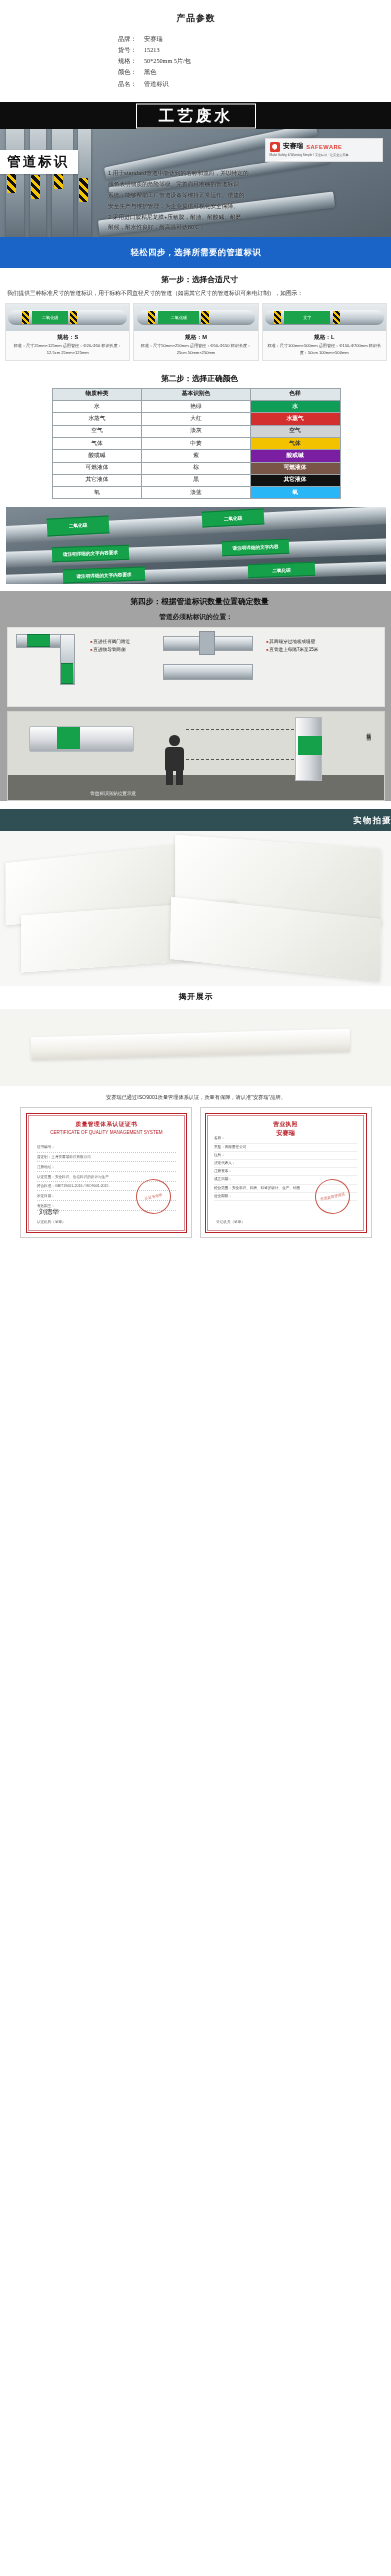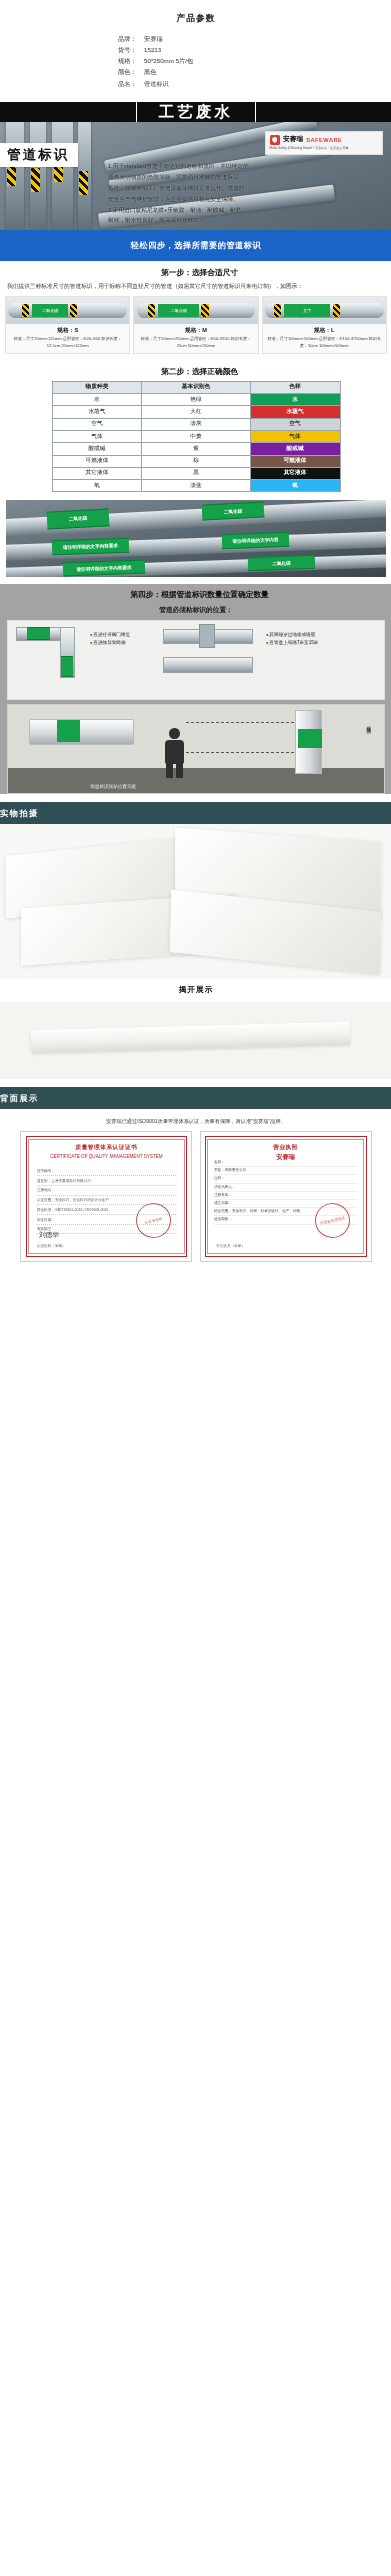--- a/index.html
+++ b/index.html
@@ -15,20 +15,21 @@
   .page {
     width: 392px;
     position: relative;
     overflow: hidden;
   }
 
   
   .specs {
     padding: 9.3px 0 5.2px 0;
     background: #ffffff;
+    font-family: Liberation Serif, serif;
   }
   .specs-title {
     text-align: center;
     font-size: 8.8px;
     font-weight: bold;
     color: #222;
     letter-spacing: 1px;
     margin: 4.1px 0 7.2px 0;
   }
   .specs-list {
@@ -45,21 +46,21 @@
     color: #333;
   }
   .specs-list .v {
     color: #333;
   }
 
   
   .black-banner {
     margin: 8.2px 0 0 0;
     background: #0d0d0d;
-    height: 20px;
+    height: 27px;
     position: relative;
   }
   .black-banner .bb-text {
     position: absolute;
     left: 50%;
     top: 50%;
     transform: translate(-50%, -50%);
     color: #ffffff;
     font-size: 15.5px;
     font-weight: bold;
@@ -481,21 +482,21 @@
   .s4-scene .caption {
     position: absolute; left: 82px; bottom: 4.1px;
     font-size: 4.6px; color: #eee;
   }
 
   
   .band {
     margin-top: 8.2px;
     background: #2f4f55;
     color: #fff;
-    text-align: left;
+    text-align: right;
     font-size: 8.2px;
     font-weight: bold;
     letter-spacing: 1.5px;
     padding: 5.7px 0;
   }
 
   
   .photo-block {
     background: #f7f7f5;
     position: relative;
@@ -882,21 +883,20 @@
     <div class="sheet s3"></div>
     <div class="sheet s2"></div>
     <div class="sheet s4"></div>
   </div>
   <div class="photo-caption">揭开展示</div>
 
   <div class="photo-block photo-b">
     <div class="strip"></div>
   </div>
 
-  <div class="band">背面展示</div>
 
   <div class="cert-note">安赛瑞已通过ISO9001质量管理体系认证，质量有保障，请认准"安赛瑞"品牌。</div>
   <div class="cert-row">
 
     <div class="cert quality">
       <div class="inner"></div>
       <div class="inner2"></div>
       <div class="c-title">质量管理体系认证证书</div>
       <div class="c-sub">CERTIFICATE OF QUALITY MANAGEMENT SYSTEM</div>
       <div class="c-lines">

